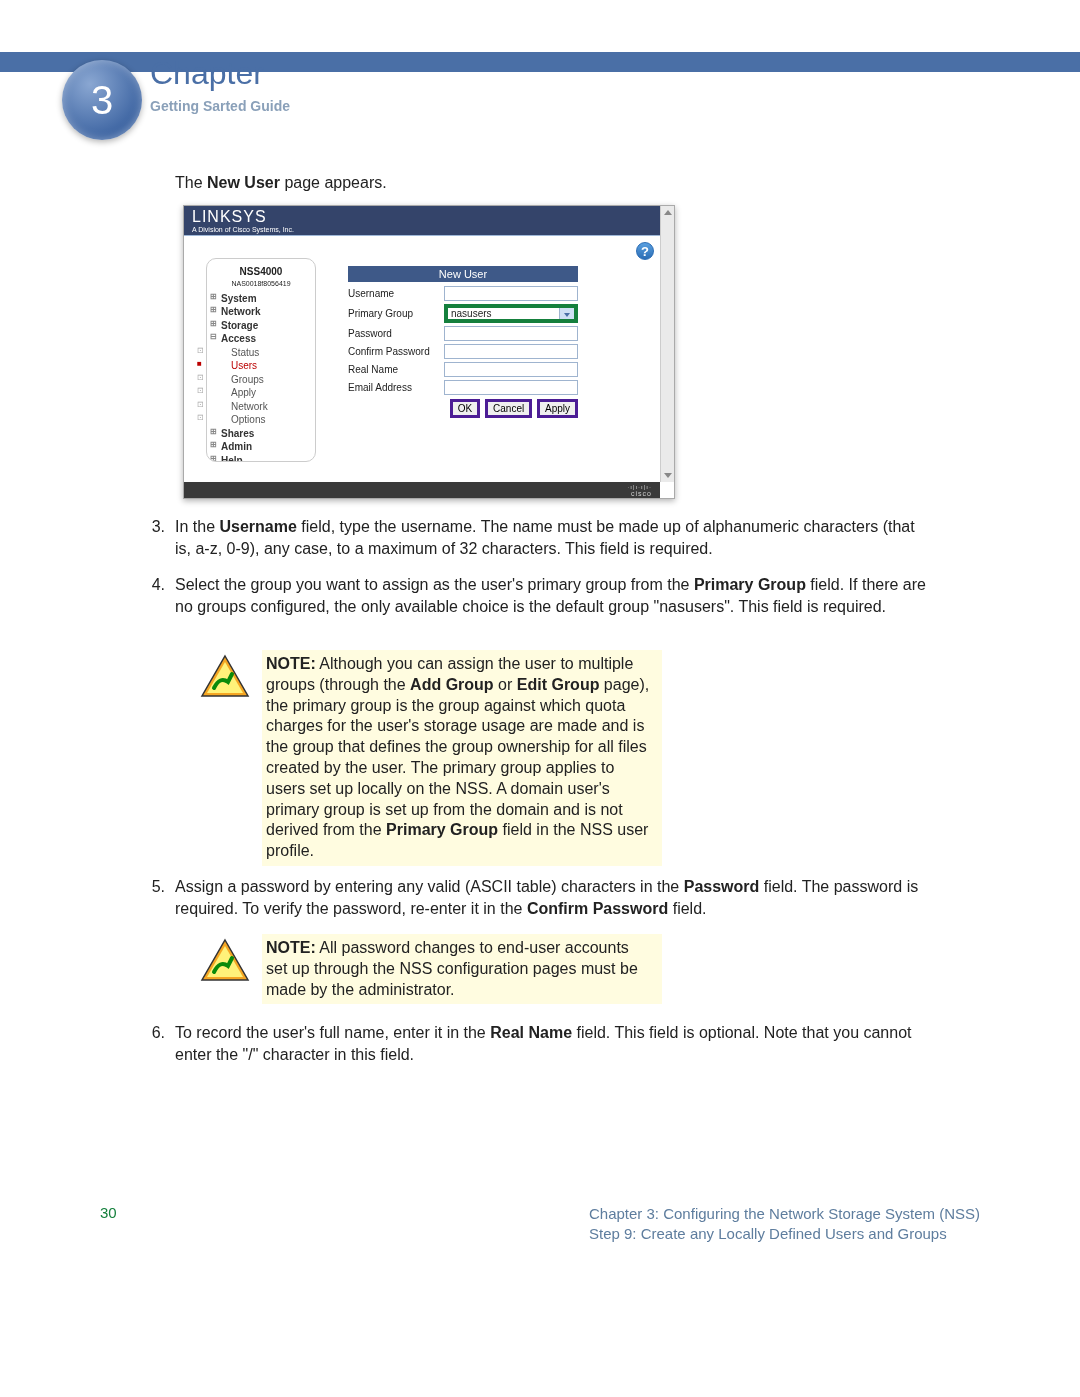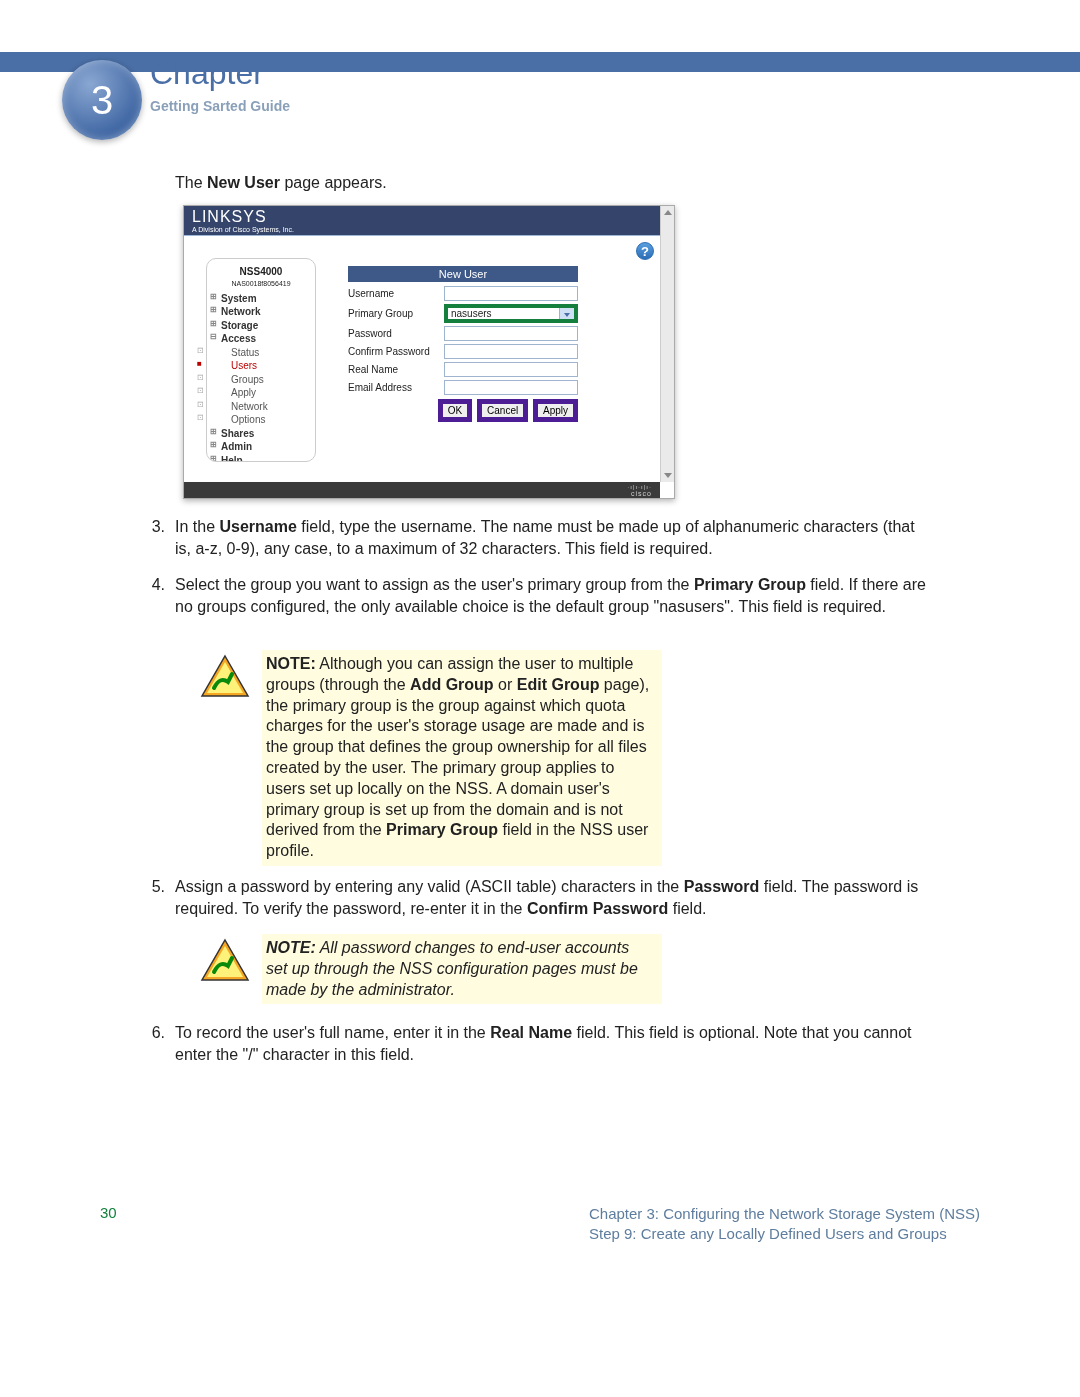--- a/index.html
+++ b/index.html
@@ -227,21 +227,21 @@
     width: 0; height: 0;
     border-left: 3px solid transparent;
     border-right: 3px solid transparent;
     border-top: 4px solid #4a6fa6;
     z-index: 1;
   }
   .btns { text-align: right; margin-top: 4px; }
   .btns button {
     font-size: 10px;
     padding: 1px 5px;
-    border: 5px solid #4c1d95;
+    border: 3px solid #4c1d95;
     background: #efefef;
     margin-left: 2px;
   }
   .shot-footer {
     position: absolute;
     left: 0; right: 14px; bottom: 0;
     height: 16px;
     background: #3a3a3a;
     color: #cfcfcf;
     font-size: 7px;
@@ -352,21 +352,21 @@
   <div class="note-text">
     <b>NOTE:</b><span> Although you can assign the user to multiple groups (through the </span><b>Add Group</b><span> or </span><b>Edit Group</b><span> page), the primary group is the group against which quota charges for the user's storage usage are made and is the group that defines the group ownership for all files created by the user. The primary group applies to users set up locally on the NSS. A domain user's primary group is set up from the domain and is not derived from the </span><b>Primary Group</b><span> field in the NSS user profile.</span>
   </div>
 </div>
 
 <div class="ol-item" style="top:876px;">
   <div class="num">5.</div>
   <div class="txt"><span>Assign a password by entering any valid (ASCII table) characters in the </span><b>Password</b><span> field. The password is required. To verify the password, re-enter it in the </span><b>Confirm Password</b><span> field.</span></div>
 </div>
 
-<div class="note-box" style="top:934px;font-style:italic;">
+<div class="note-box" style="top:934px;">
   <div class="note-icon">
     <svg viewBox="0 0 50 44">
         <polygon points="25,2 48,42 2,42" fill="#f5a623" stroke="#333" stroke-width="1.5"></polygon>
         <polygon points="25,8 43,39 7,39" fill="#fff27a"></polygon>
         <path d="M14,34 Q20,22 28,28 L32,20" stroke="#0a8a0a" stroke-width="4" fill="none" stroke-linecap="round"></path>
       </svg>
   </div>
   <div class="note-text">
     <b>NOTE:</b><span> All password changes to end-user accounts set up through the NSS configuration pages must be made by the administrator.</span>
   </div>

